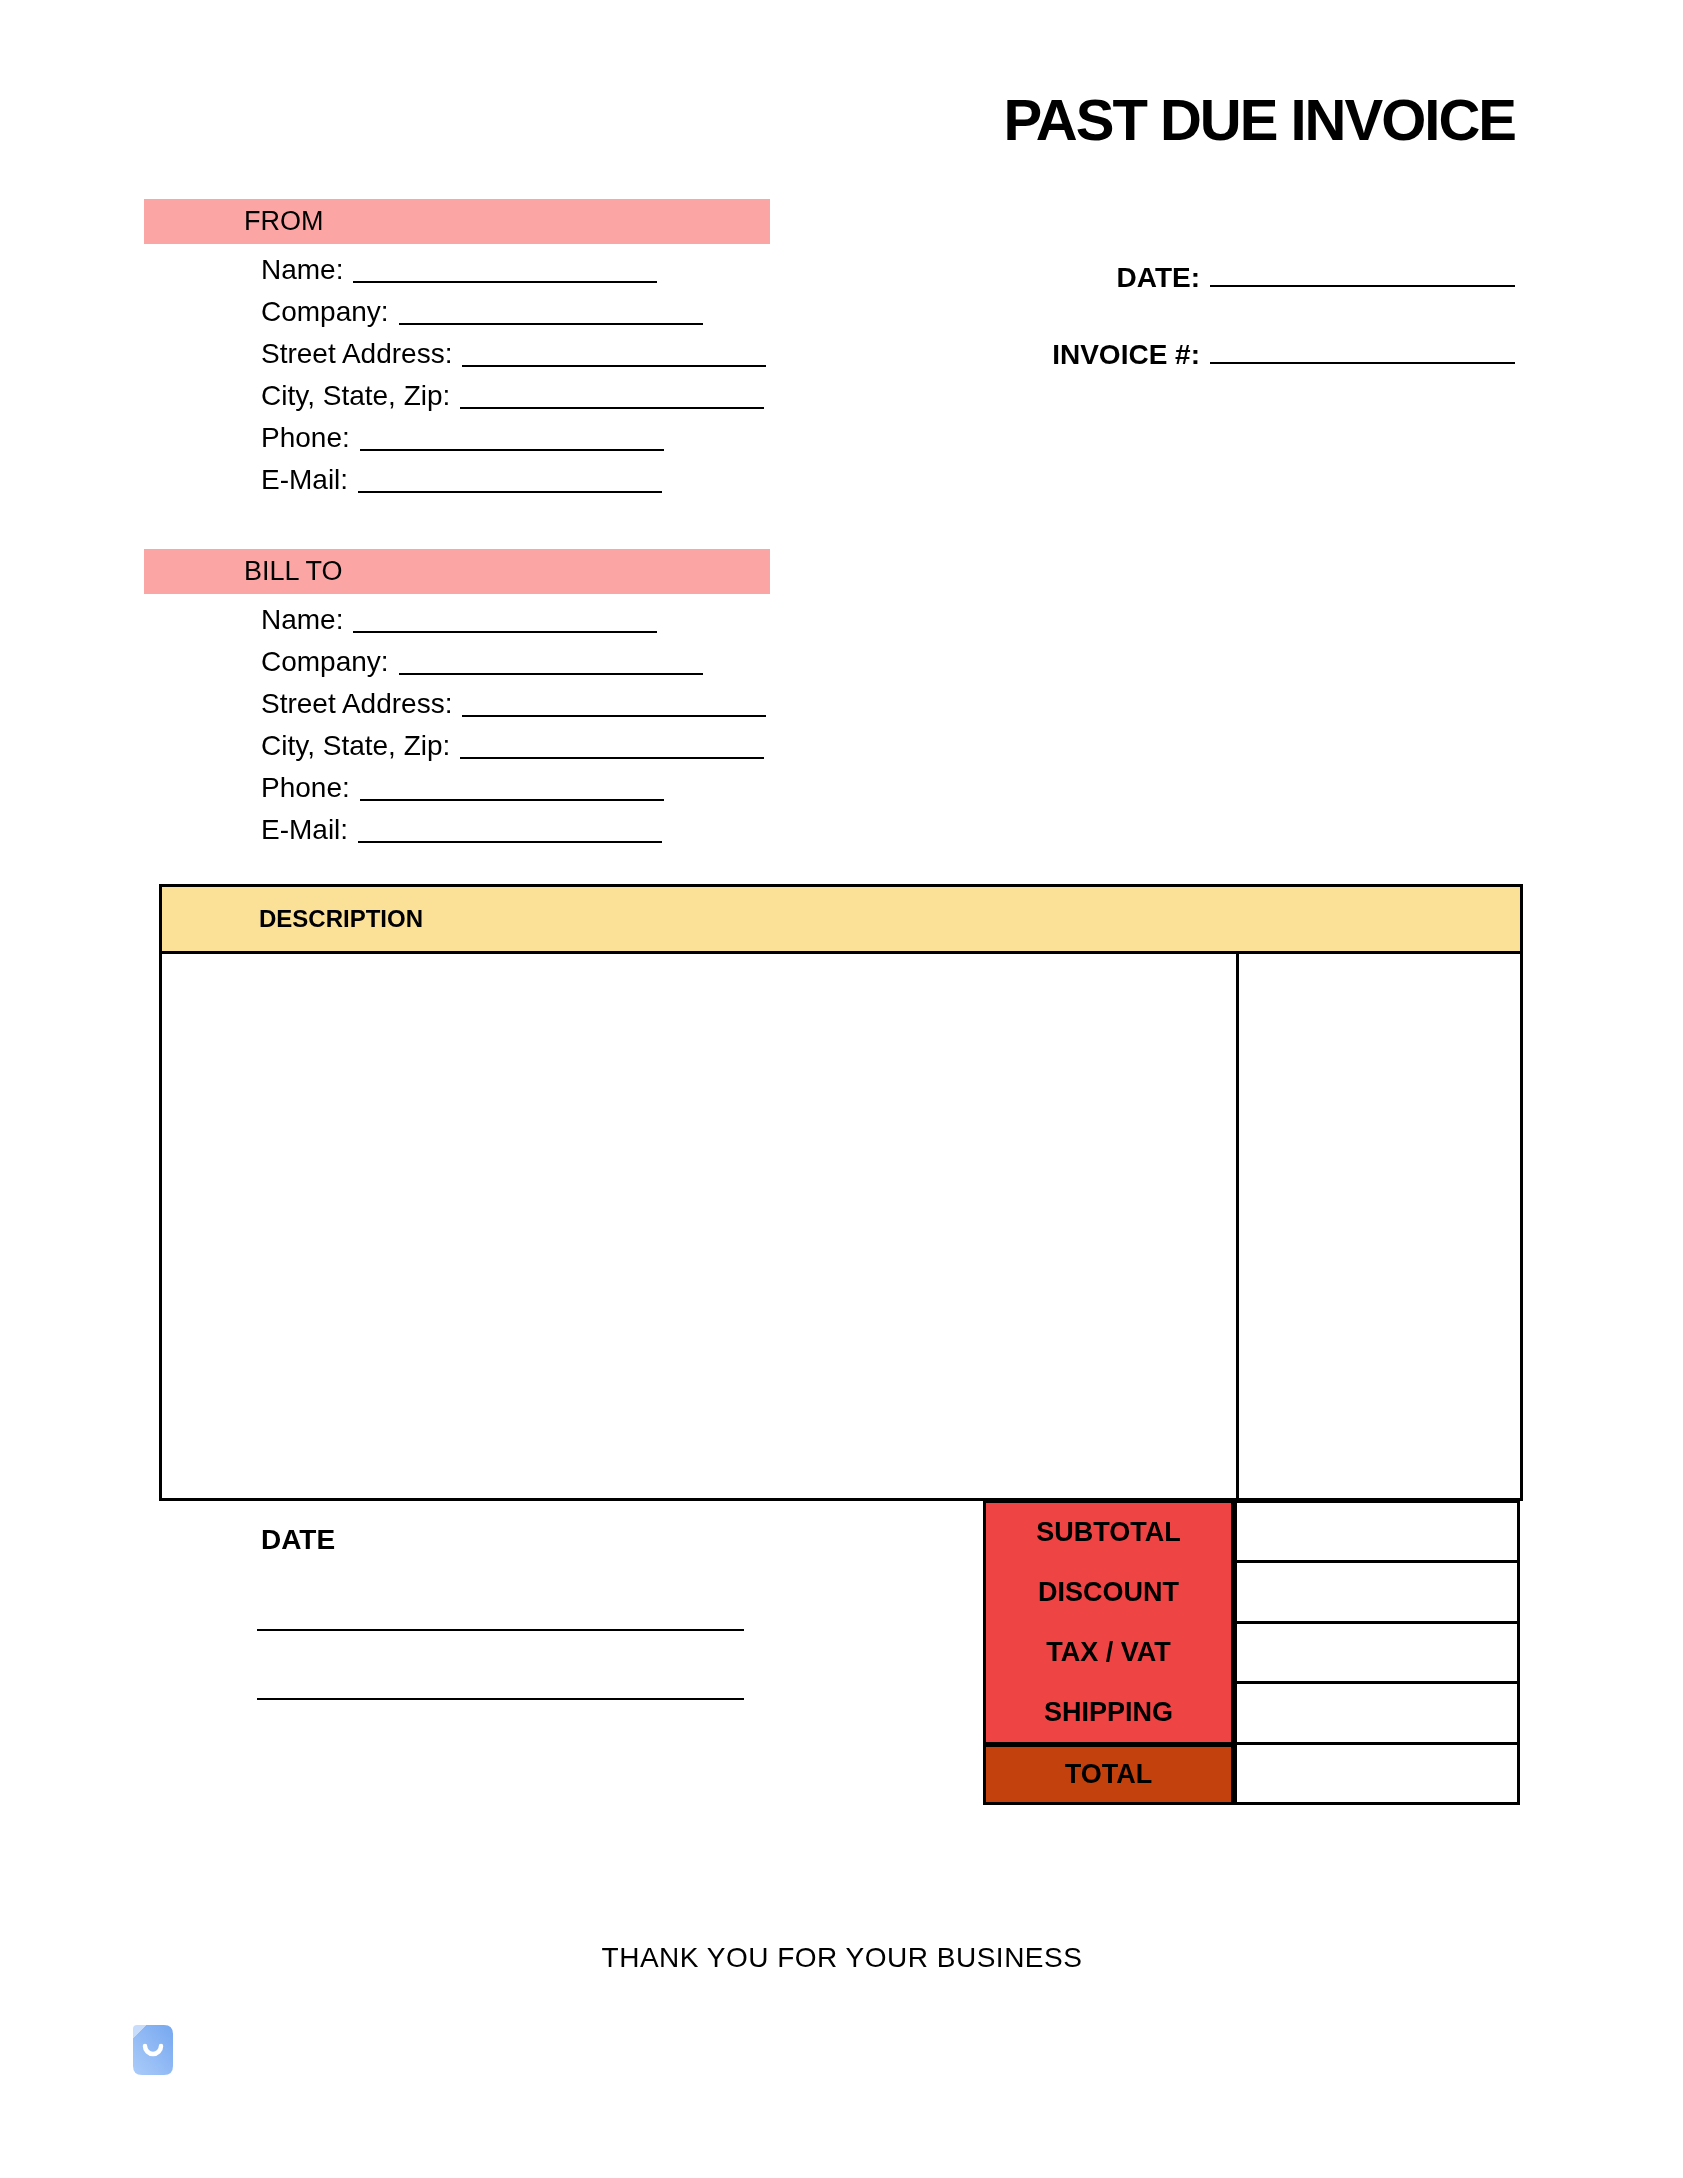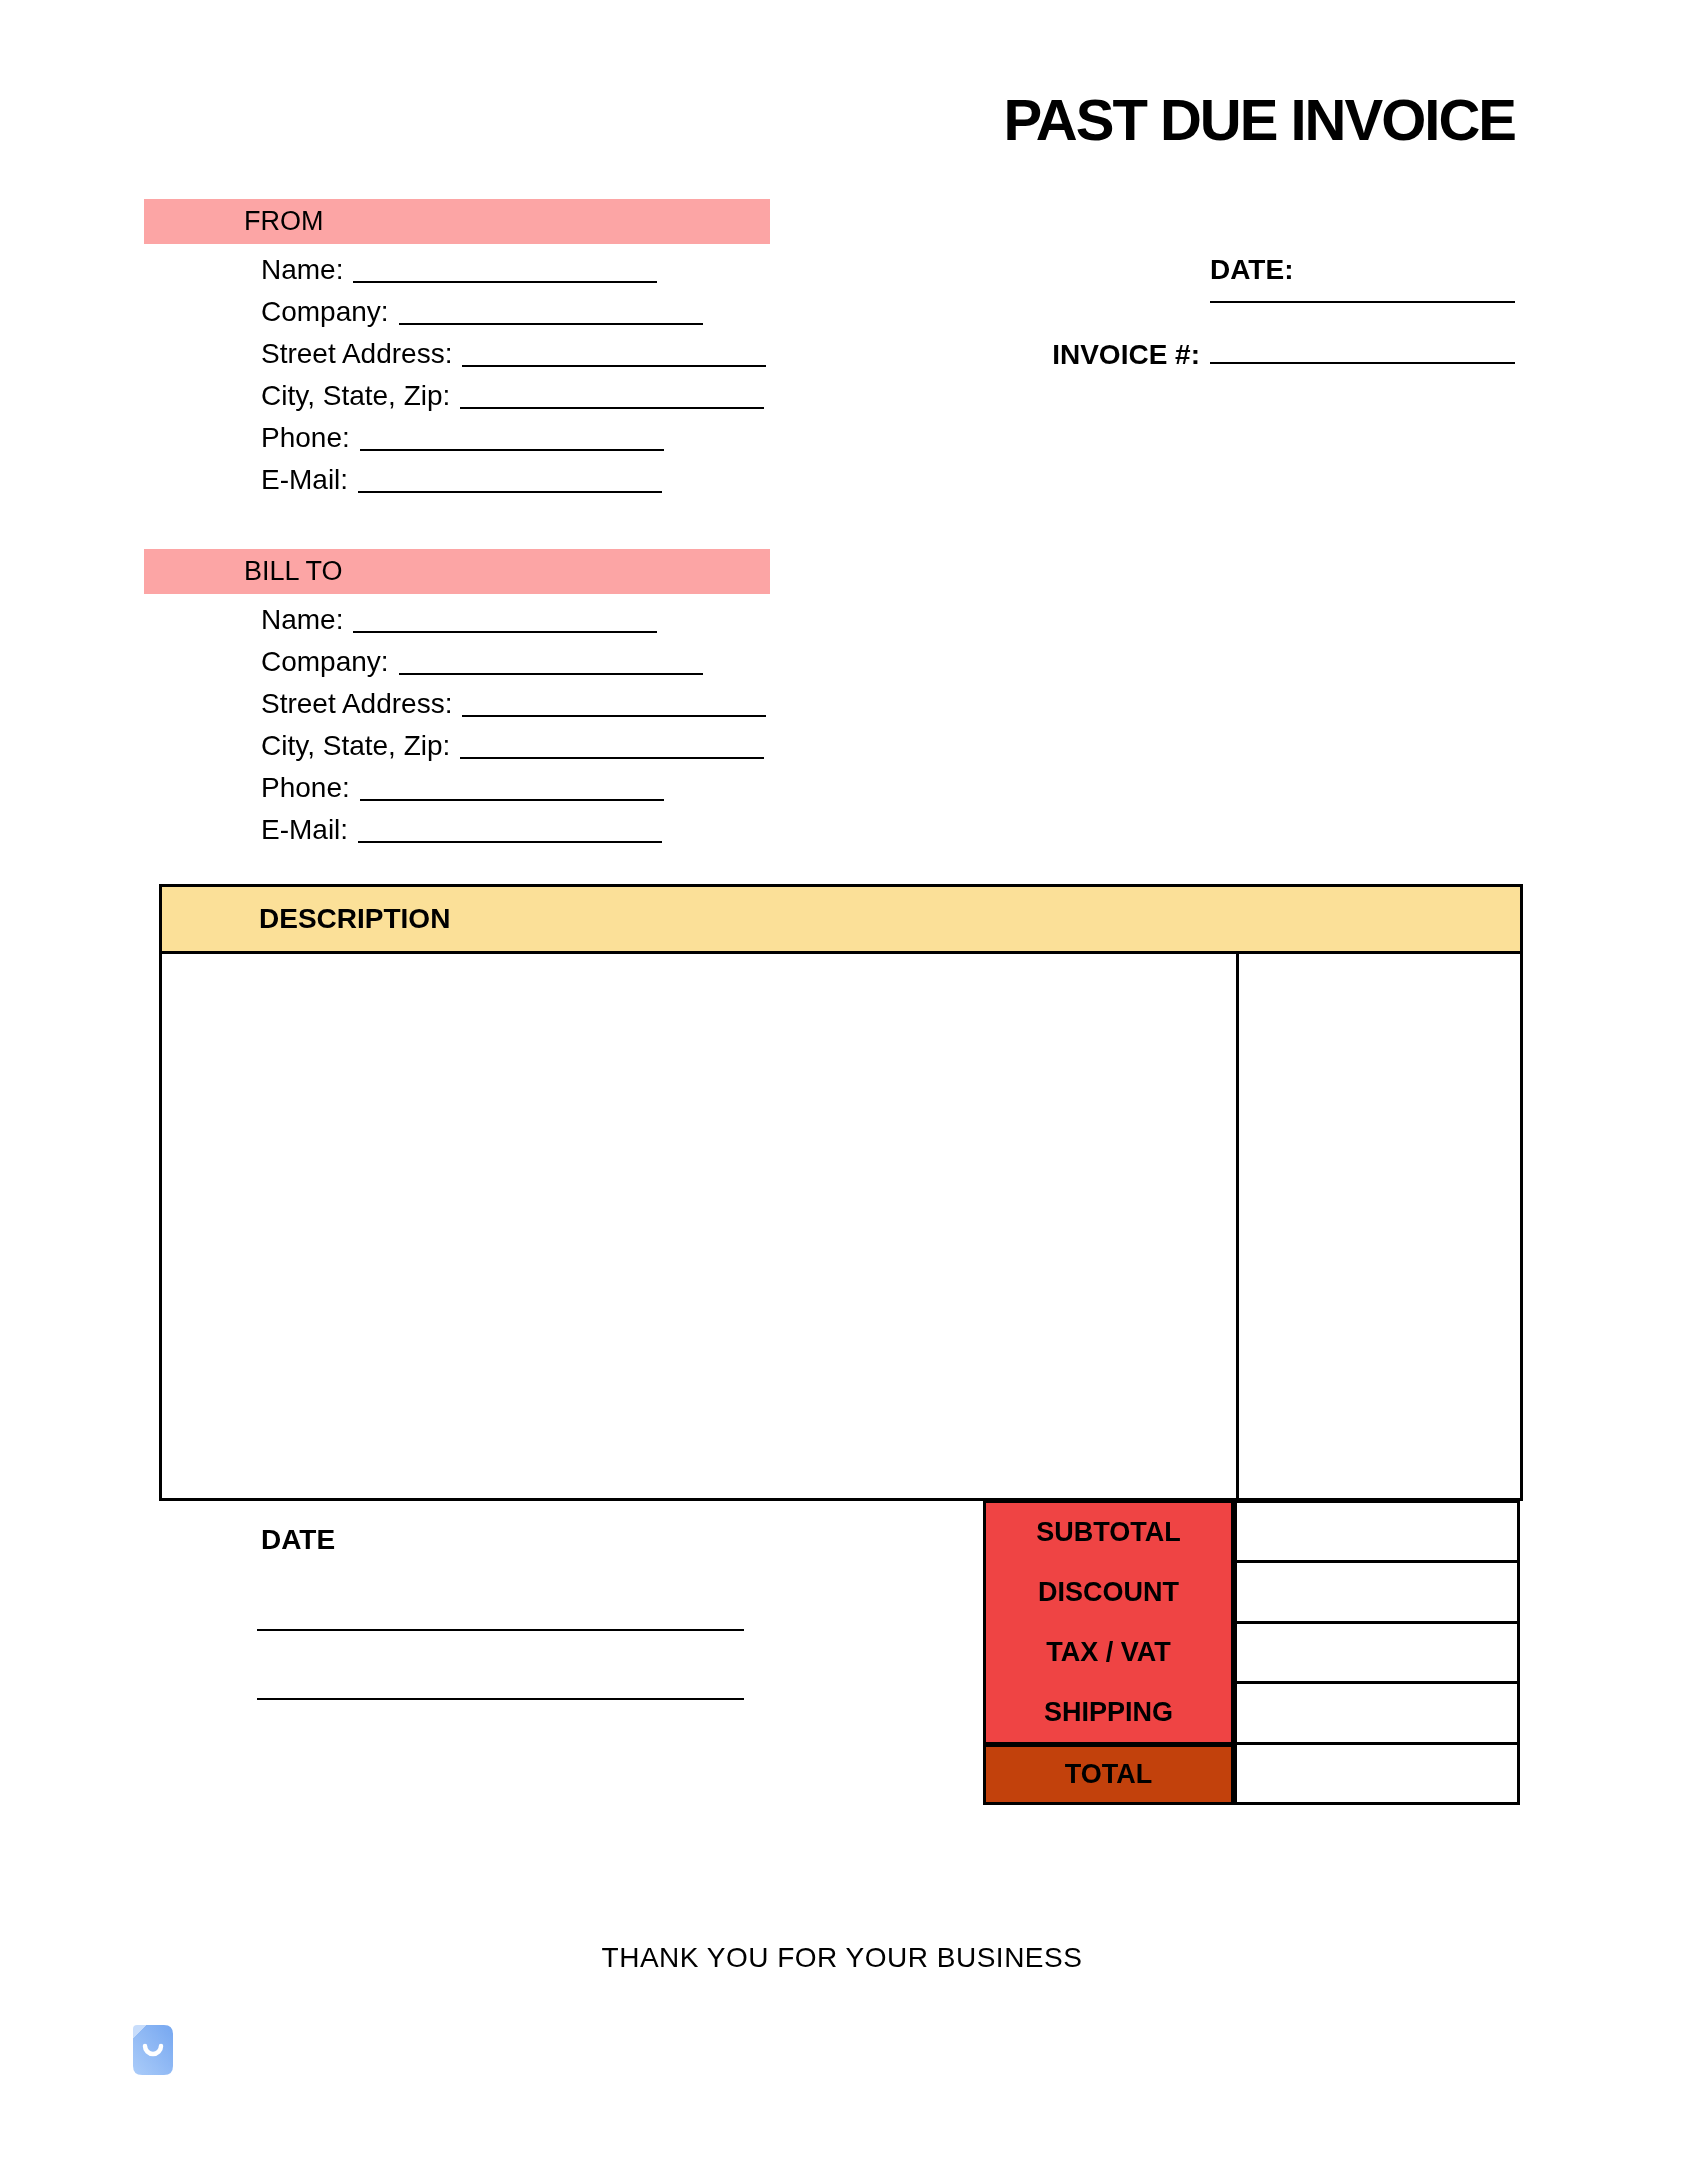--- a/index.html
+++ b/index.html
@@ -34,40 +34,40 @@
   .fline {
     display:inline-block; width:304px; height:10px;
     border-bottom:2px solid #000; vertical-align:-4px; margin-left:10px;
   }
 
   
   .meta-row {
     position:absolute; right:169px; display:flex; align-items:baseline;
     gap:10px; height:42px; line-height:42px; white-space:nowrap;
   }
-  .meta-date { top:249px;flex-direction:column; }
+  .meta-date { top:257px; }
   .meta-invoice { top:334px; }
   .meta-label { font-size:28px; font-weight:bold; }
   .mline {
     display:inline-block; width:305px; height:10px;
     border-bottom:2px solid #000; vertical-align:-4px;
   }
 
   
   .items-table {
     position:absolute; left:159px; top:884px; width:1364px; height:617px;
     border:3px solid #000;
   }
   .items-header {
     position:absolute; left:0; top:0; right:0; height:67px;
     background:#FBE098; border-bottom:3px solid #000;
   }
   .items-desc-h {
     position:absolute; left:97px; top:0; line-height:64px;
-    font-size:28px; font-weight:bold;
+    font-size:24px; font-weight:bold;
   }
   .items-amt-h {
     position:absolute; right:0; top:0; width:288px; text-align:center;
     line-height:64px; font-size:28px; font-weight:bold;
   }
   .items-desc-cell { position:absolute; left:0; top:67px; bottom:0; width:1074px; background:#fff; }
   .items-amt-cell { position:absolute; right:0; top:67px; bottom:0; width:285px; background:#fff; }
   .items-divider { position:absolute; left:1074px; top:67px; bottom:0; width:3px; background:#000; }
 
   

